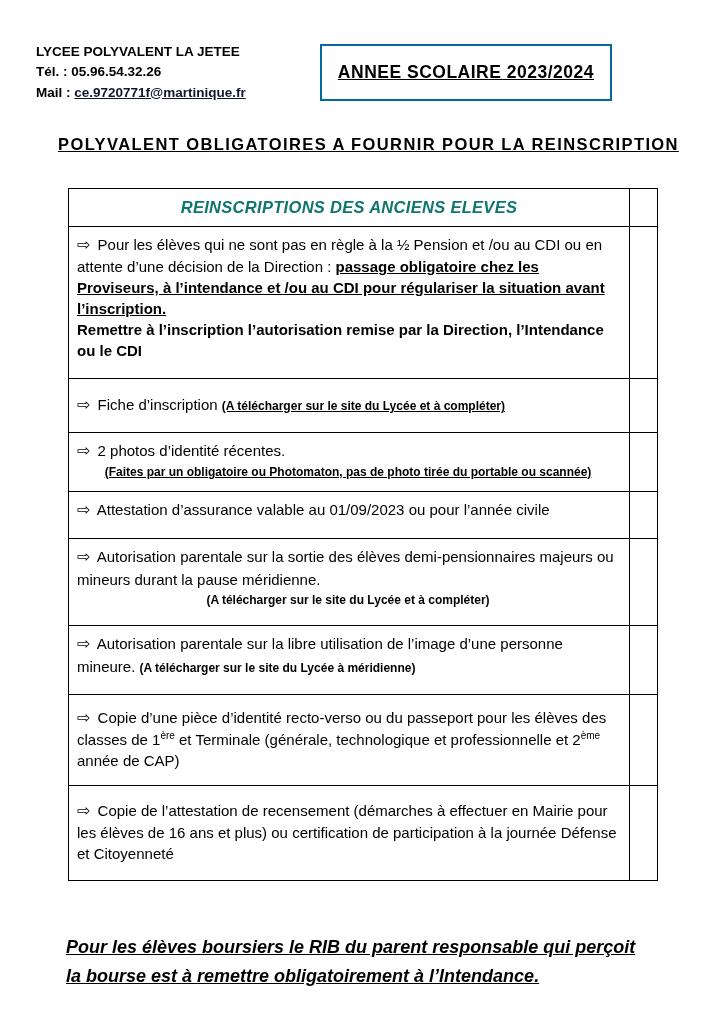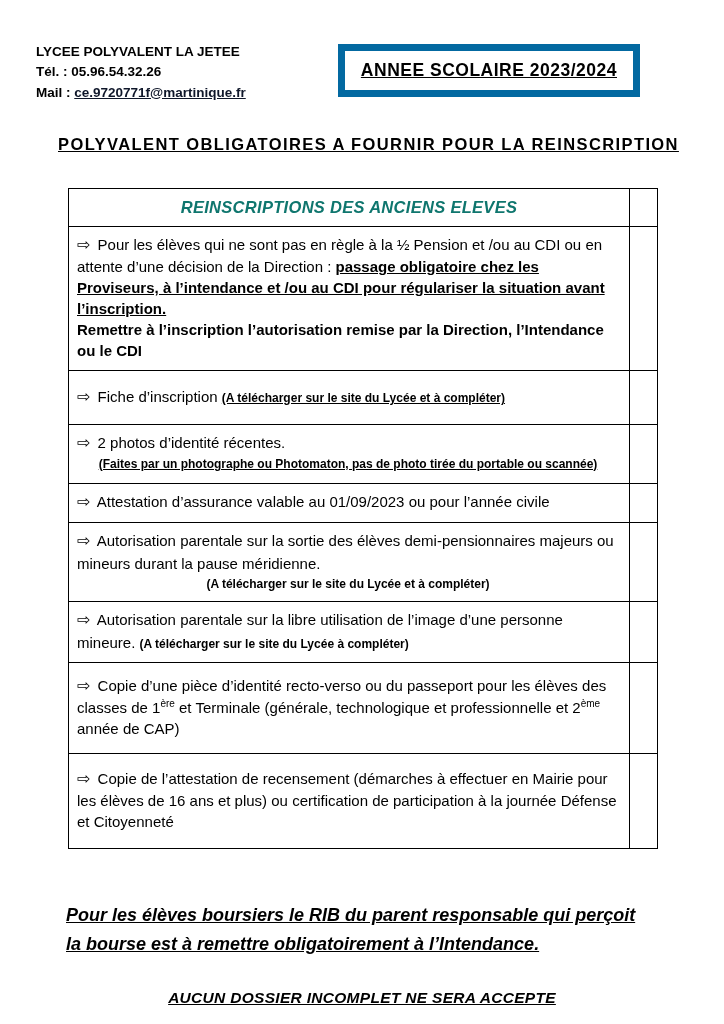--- a/index.html
+++ b/index.html
@@ -29,27 +29,27 @@
     font-weight: bold;
     line-height: 1.5;
     white-space: nowrap;
   }
   .mail-link {
     color: #0f172a;
     text-decoration: underline;
     cursor: pointer;
   }
   .yearbox {
-    border: 7px solid #0369a1;
-    padding: 9px 16px;
+    border: 2px solid #0369a1;
+    padding: 16px 16px;
     font-weight: bold;
     font-size: 17.5px;
     letter-spacing: 0.5px;
     text-decoration: underline;
-    margin-right: 48px;
+    margin-right: 76px;
     margin-top: 2px;
     white-space: nowrap;
   }
   
   .doc-title {
     margin: 32px 0 0 22px;
     font-size: 16.5px;
     font-weight: bold;
     text-decoration: underline;
     letter-spacing: 1.4px;
@@ -61,21 +61,21 @@
     margin: 34px 0 0 32px;
     width: 590px;
     table-layout: fixed;
   }
   table.req td {
     border: 1.6px solid #000;
     vertical-align: top;
     box-sizing: border-box;
   }
   .content-cell {
-    padding: 7px 10px 9px 8px;
+    padding: 7px 10px 17px 8px;
     font-size: 15px;
     line-height: 1.4;
   }
   .check-cell {
     width: 28px;
   }
   .thead-cell {
     text-align: center;
     padding: 9px 6px;
   }
@@ -182,21 +182,21 @@
       <tr>
         <td class="content-cell pad-med">
           <p class="cellp"><span class="arrow">⇨</span><span> Fiche d’inscription </span><span class="note-sm u">(A télécharger sur le site du Lycée et à compléter)</span></p>
         </td>
         <td class="check-cell"></td>
       </tr>
 
       <tr>
         <td class="content-cell pad-r3">
           <p class="cellp"><span class="arrow">⇨</span><span> 2 photos d’identité récentes.</span></p>
-          <p class="note-line u">(Faites par un photographe ou Photomaton, pas de photo tirée du portable ou scannée)</p>
+          <p class="note-line u">(Faites par un obligatoire ou Photomaton, pas de photo tirée du portable ou scannée)</p>
         </td>
         <td class="check-cell"></td>
       </tr>
 
       <tr>
         <td class="content-cell">
           <p class="cellp"><span class="arrow">⇨</span><span> Attestation d’assurance valable au 01/09/2023 ou pour l’année civile</span></p>
         </td>
         <td class="check-cell"></td>
       </tr>
@@ -204,21 +204,21 @@
       <tr>
         <td class="content-cell">
           <p class="cellp"><span class="arrow">⇨</span><span> Autorisation parentale sur la sortie des élèves demi-pensionnaires majeurs ou mineurs durant la pause méridienne.</span></p>
           <p class="note-line">(A télécharger sur le site du Lycée et à compléter)</p>
         </td>
         <td class="check-cell"></td>
       </tr>
 
       <tr>
         <td class="content-cell">
-          <p class="cellp"><span class="arrow">⇨</span><span> Autorisation parentale sur la libre utilisation de l’image d’une personne mineure. </span><span class="note-sm">(A télécharger sur le site du Lycée à compléter)</span></p>
+          <p class="cellp"><span class="arrow">⇨</span><span> Autorisation parentale sur la libre utilisation de l’image d’une personne mineure. </span><span class="note-sm">(A télécharger sur le site du Lycée à méridienne)</span></p>
         </td>
         <td class="check-cell"></td>
       </tr>
 
       <tr>
         <td class="content-cell pad-r7">
           <p class="cellp"><span class="arrow">⇨</span><span> Copie d’une pièce d’identité recto-verso ou du passeport pour les élèves des classes de 1</span><span class="sup b">ère</span><span> et Terminale (générale, technologique et professionnelle et 2</span><span class="sup b">ème</span><span> année de CAP)</span></p>
         </td>
         <td class="check-cell"></td>
       </tr>

